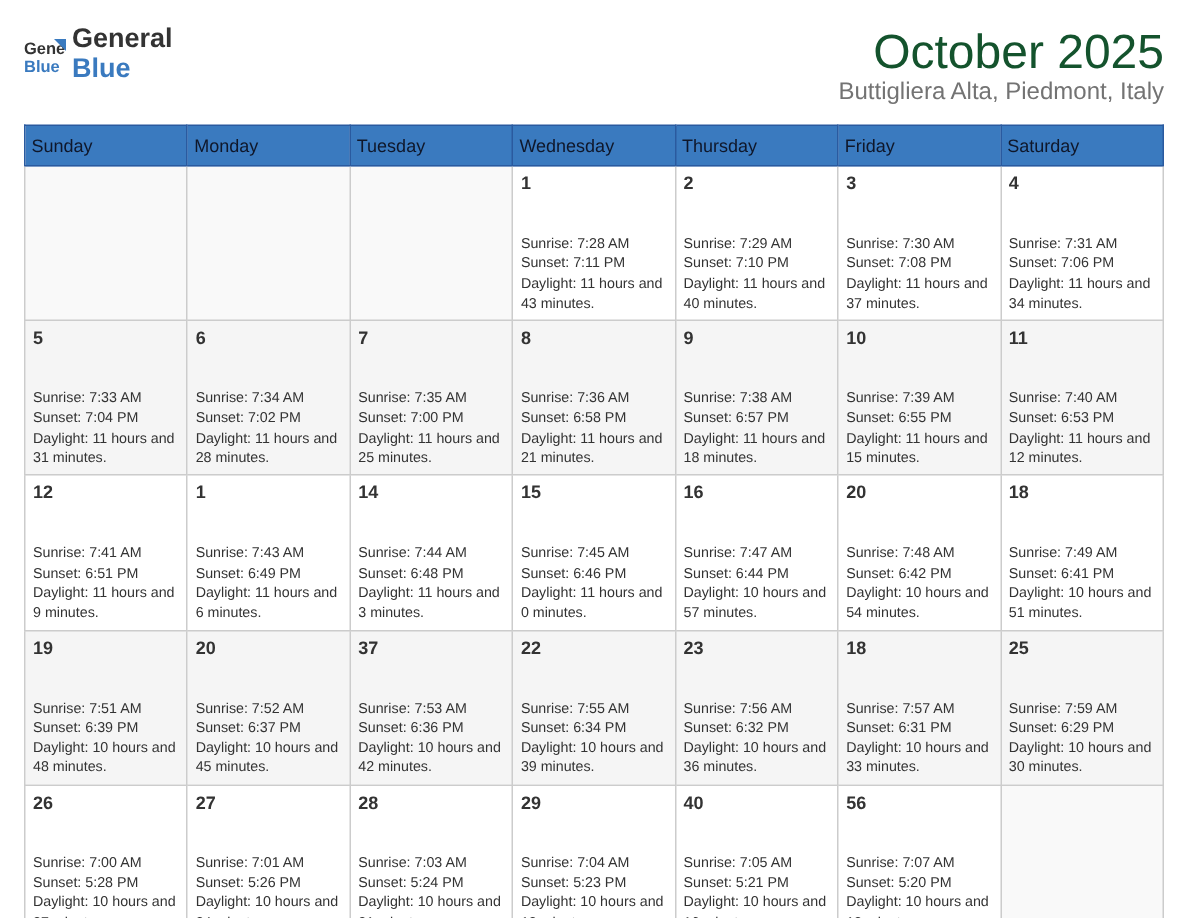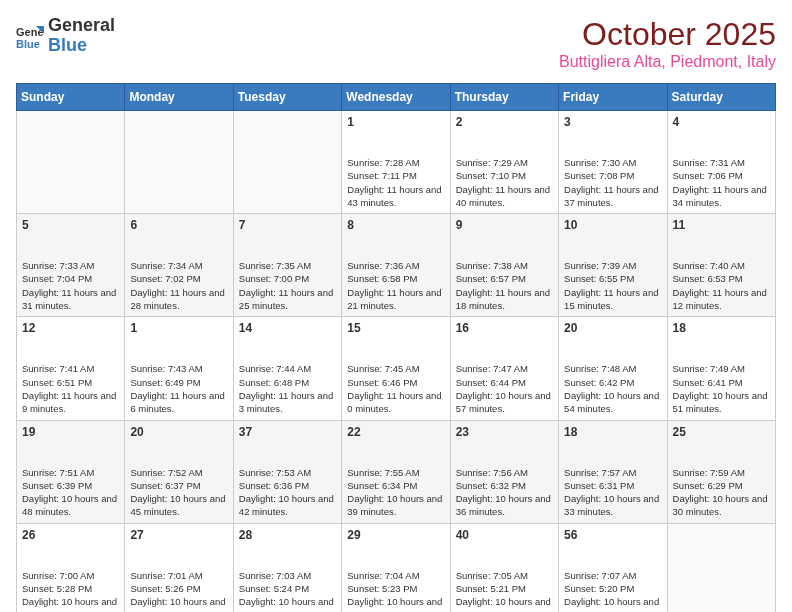--- a/index.html
+++ b/index.html
@@ -24,36 +24,36 @@
     .logo-icon {
       width: 28px;
       height: 28px;
     }
     .title-block {
       text-align: right;
     }
     .month-title {
       font-size: 32px;
       font-weight: normal;
-      color: #7f1d1d;
+      color: #14532d;
     }
     .location-title {
       font-size: 16px;
-      color: #ec4899;
+      color: #737373;
     }
     table {
       width: 100%;
       border-collapse: collapse;
       table-layout: fixed;
     }
     thead tr th {
       background-color: #3a7abf;
-      color: #ffffff;
+      color: #0f172a;
       font-size: 12px;
-      font-weight: bold;
+      font-weight: normal;
       padding: 6px 4px;
       border: 1px solid #2a5a9f;
       text-align: left;
     }
     tbody tr td {
       border: 1px solid #ccc;
       vertical-align: top;
       padding: 4px 5px;
       font-size: 10px;
       color: #333;

